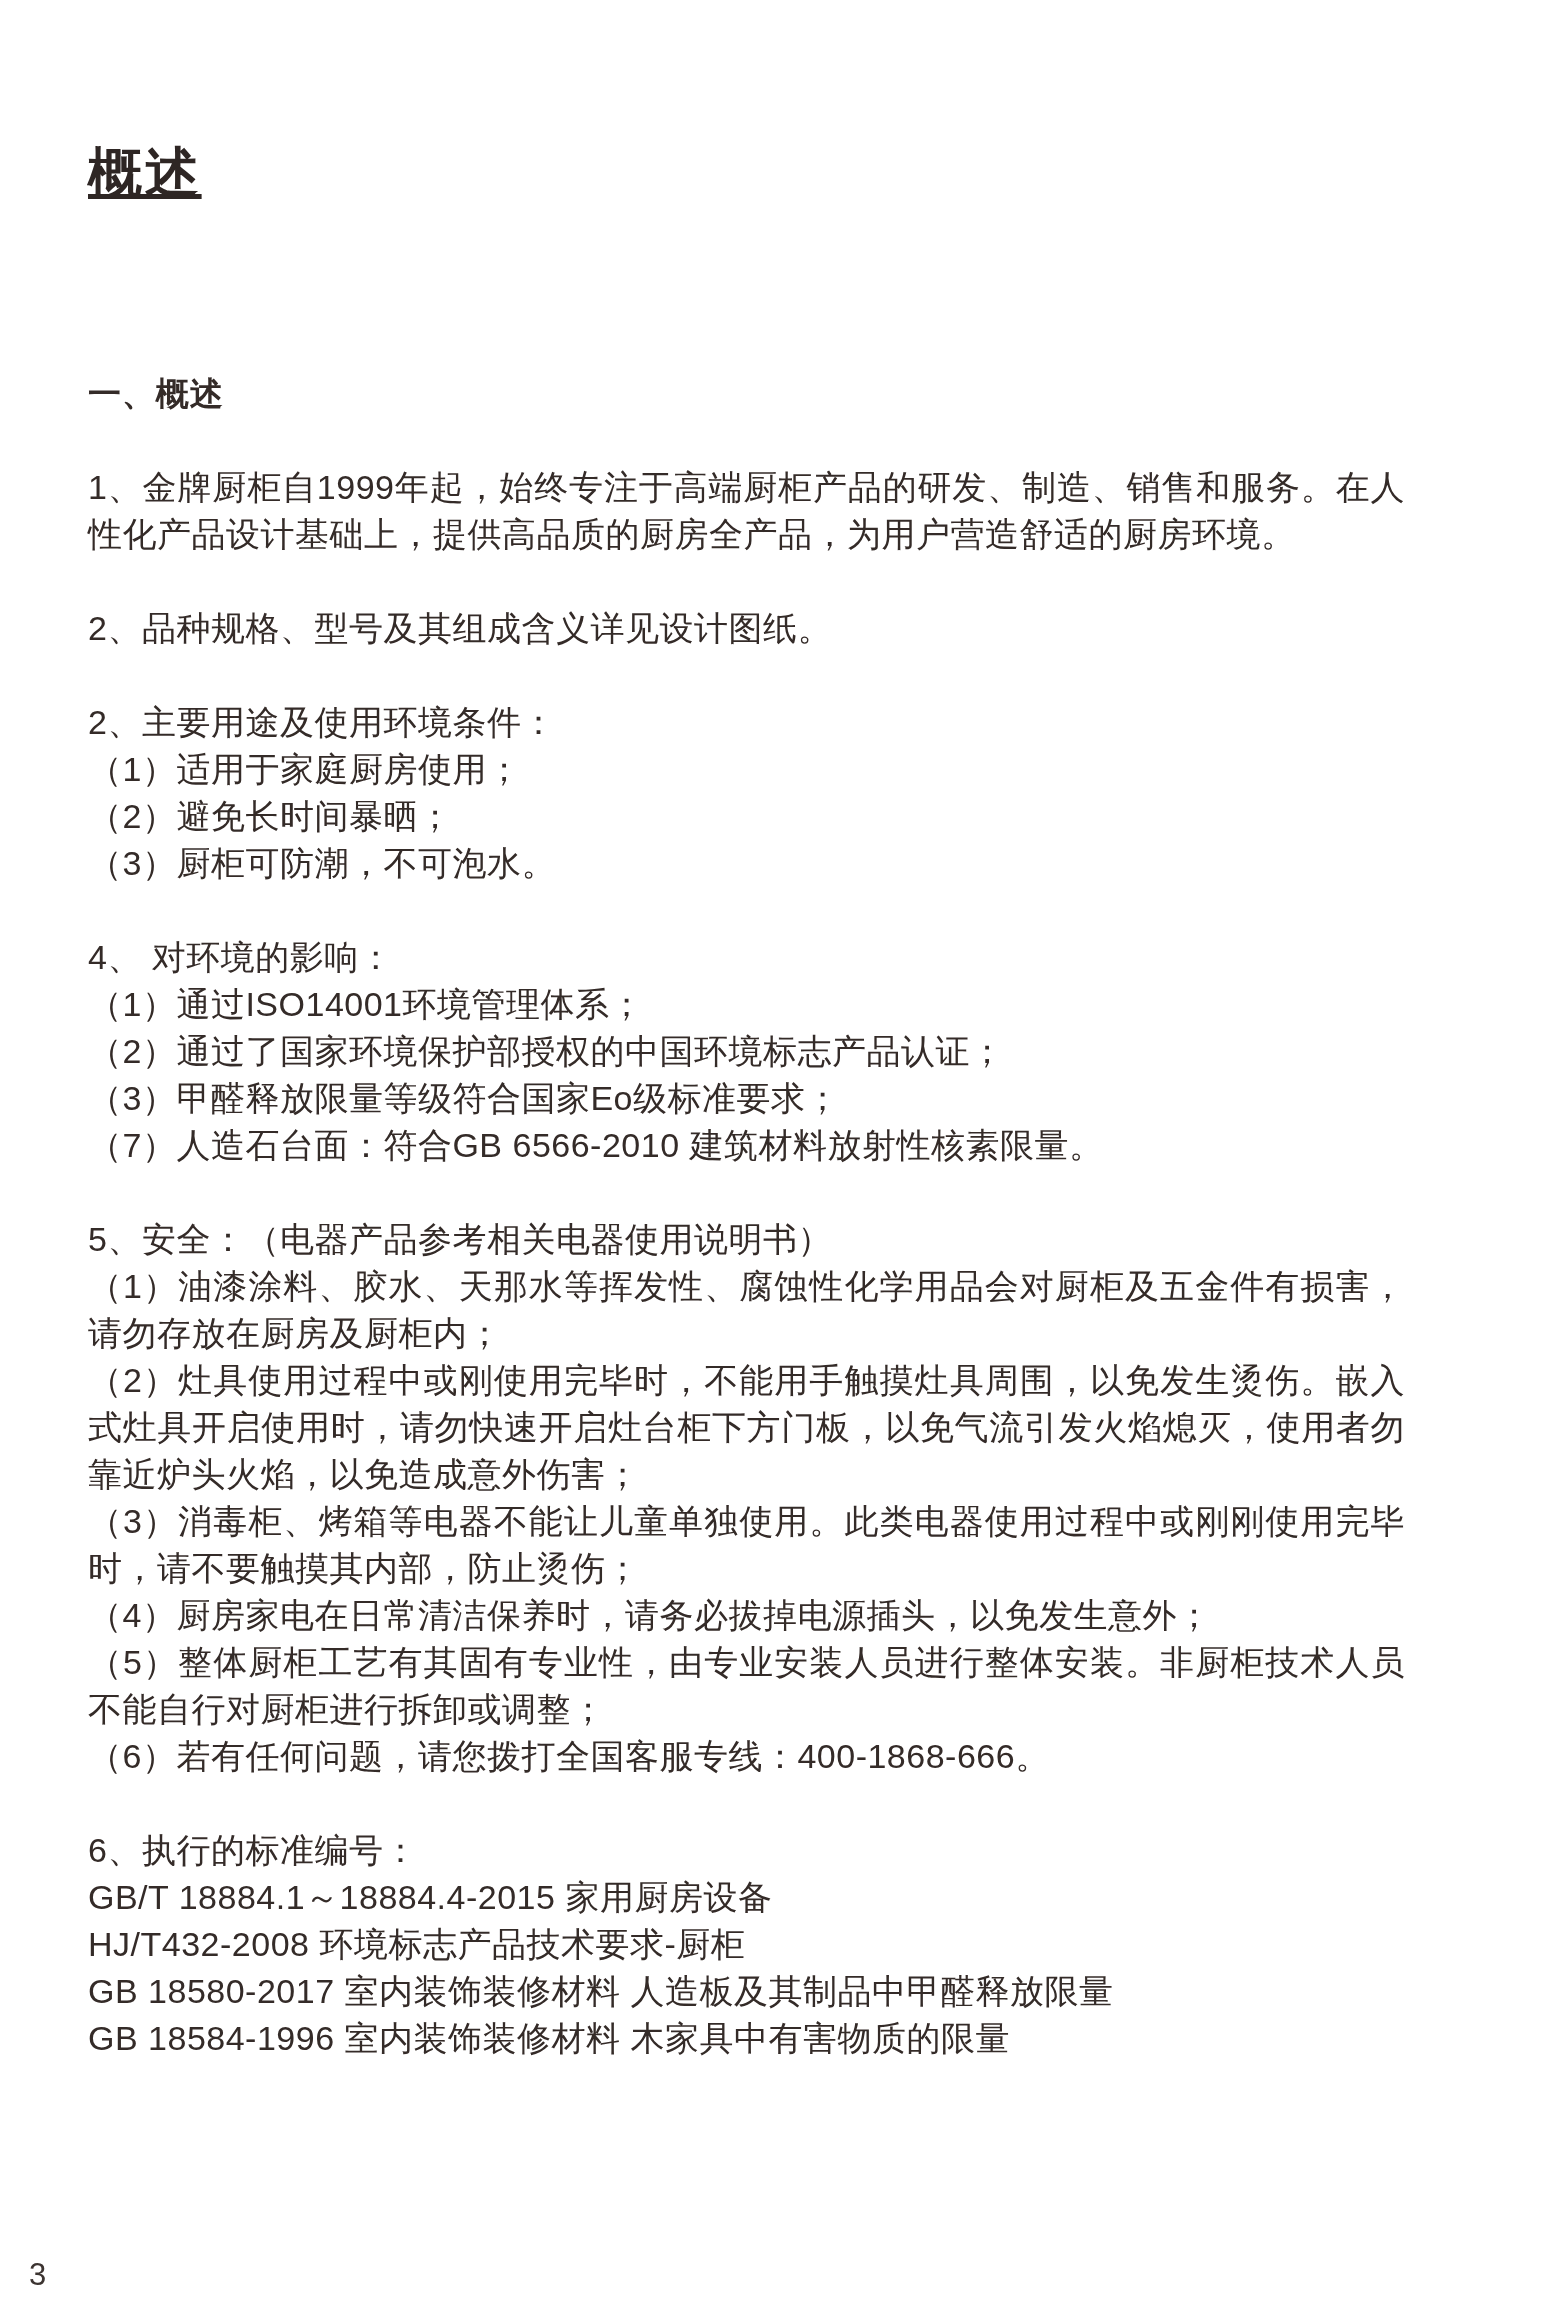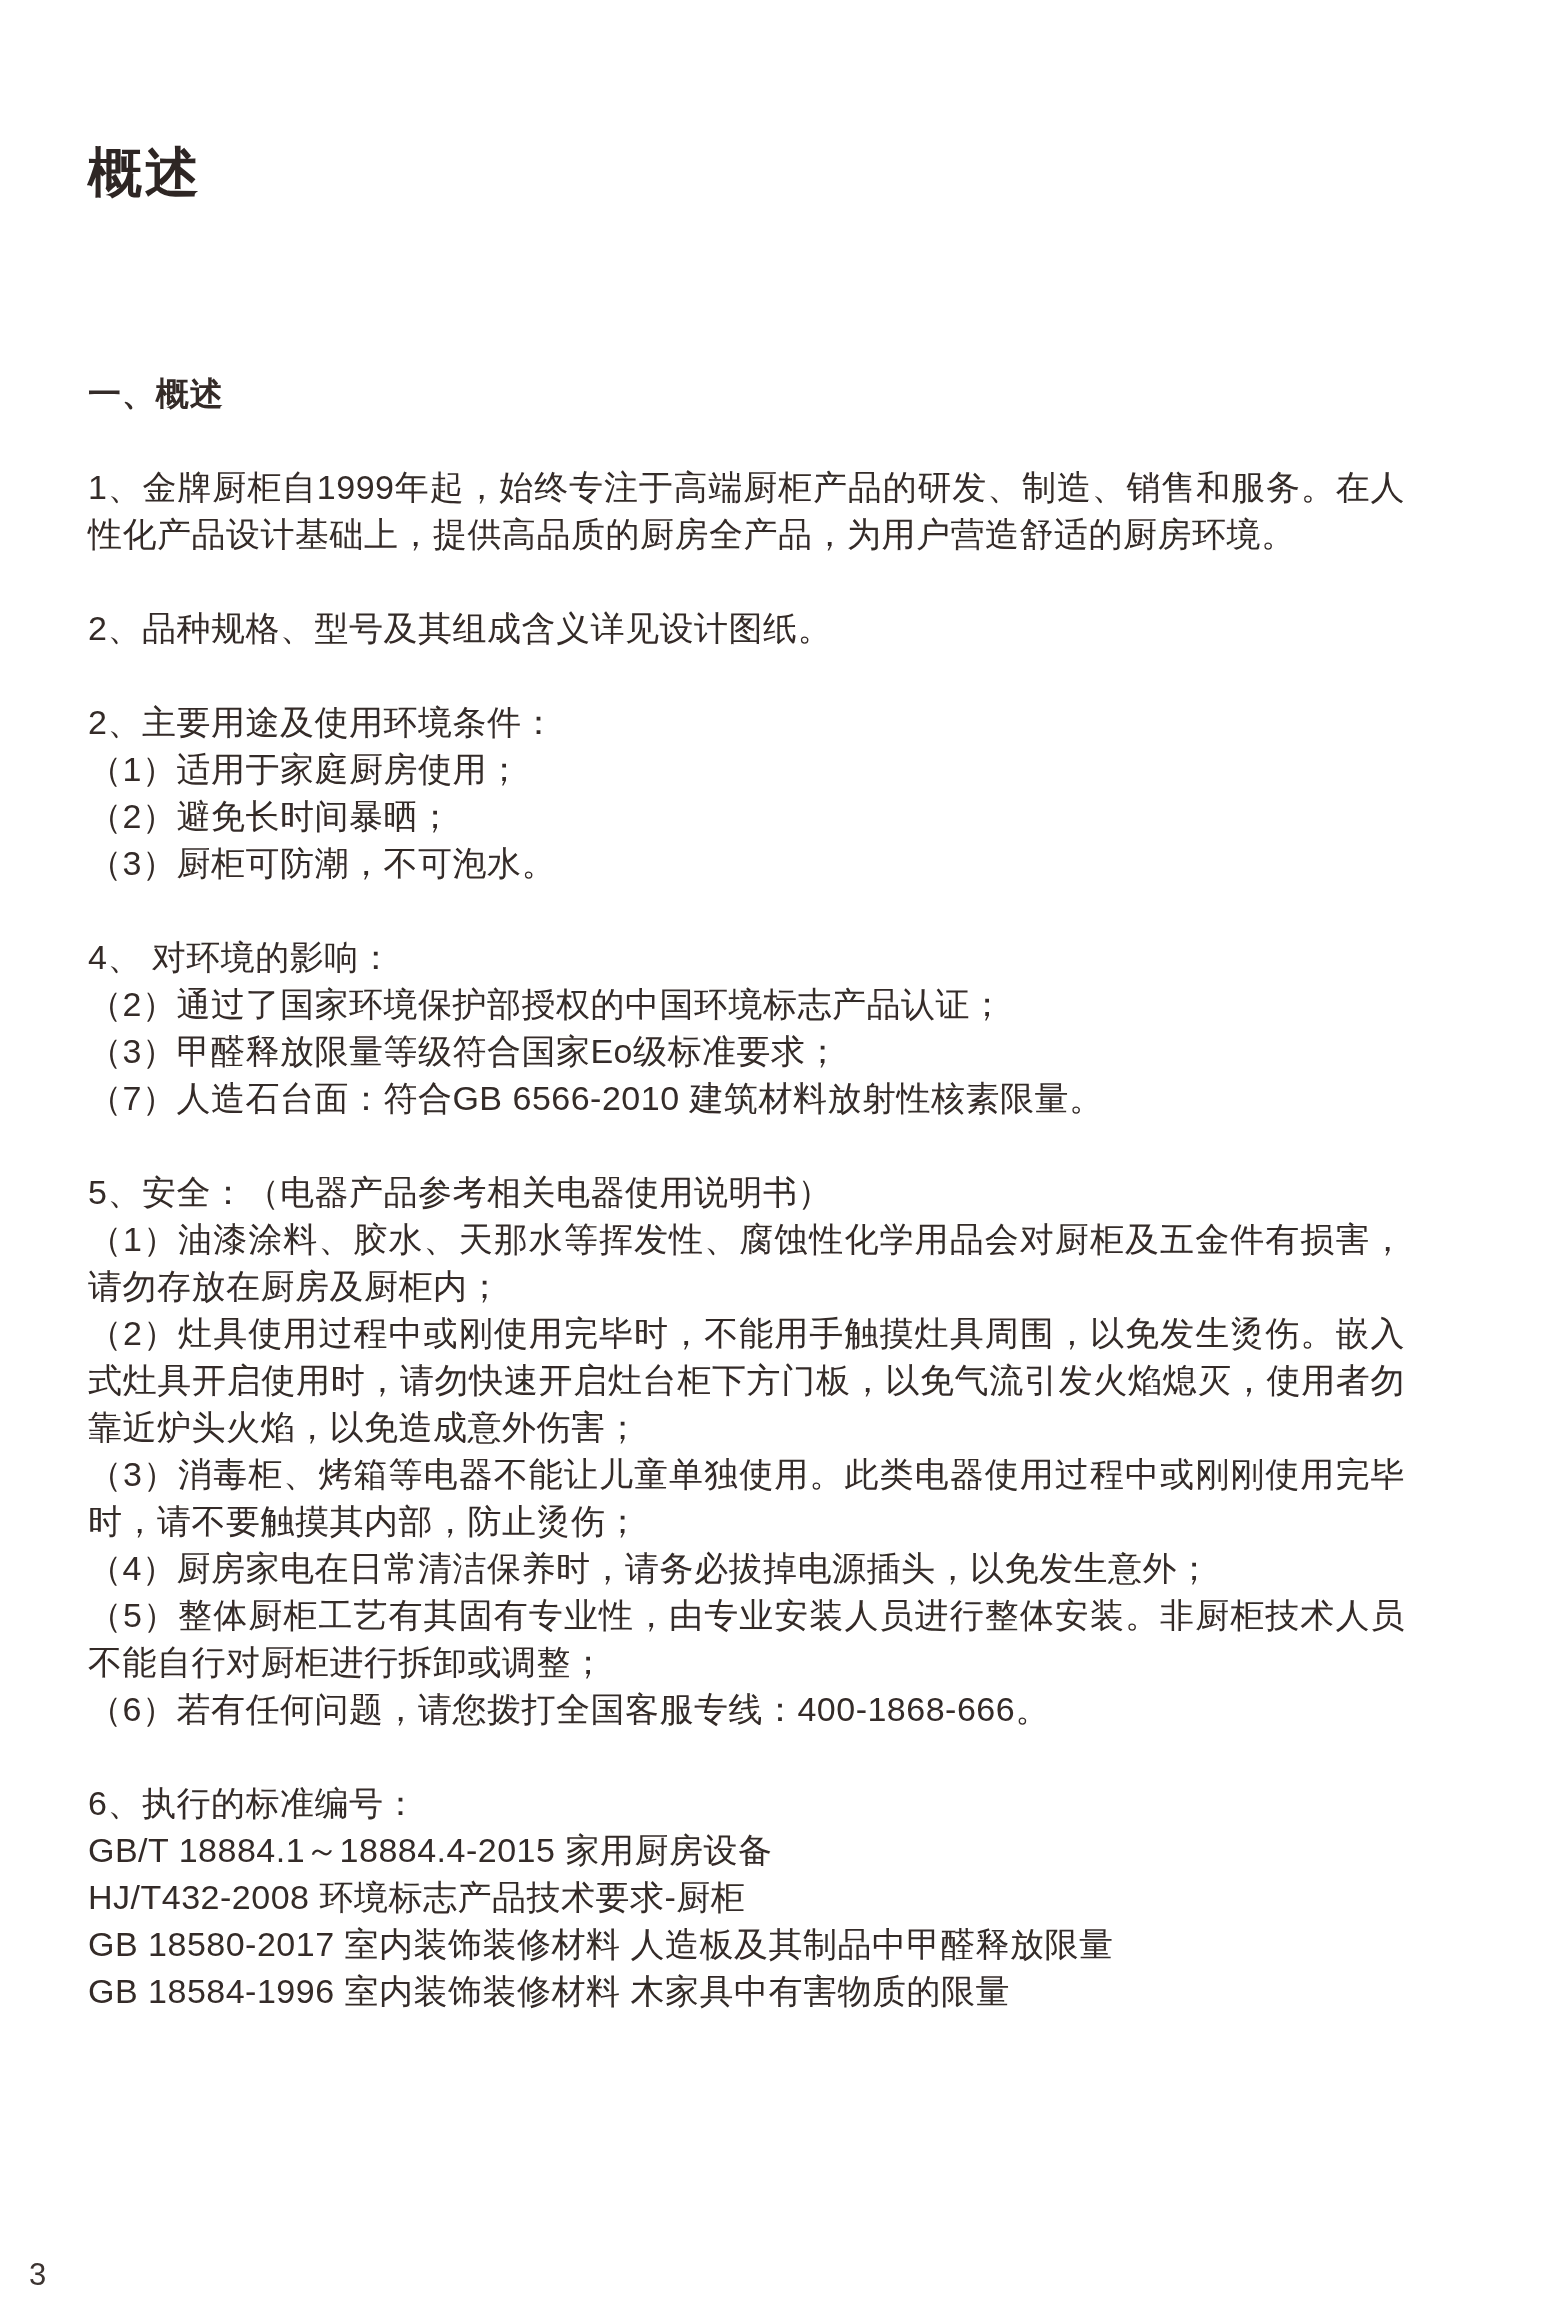--- a/index.html
+++ b/index.html
@@ -23,20 +23,21 @@
     width: 1317px;
   }
   .doc-title {
     margin: 0;
     padding-top: 142px;
     font-size: 54px;
     line-height: 61px;
     font-weight: 700;
     letter-spacing: 2.8px;
     color: #2e2624;
+    text-decoration: underline;
   }
   .section-heading {
     margin: 167px 0 0 0;
     font-size: 33px;
     line-height: 47px;
     font-weight: 700;
     letter-spacing: 0.9px;
   }
   .block {
     margin-top: 47px;
@@ -73,20 +74,21 @@
           <p class="para">2、品种规格、型号及其组成含义详见设计图纸。</p>
         </div>
         <div class="block">
           <p class="para">2、主要用途及使用环境条件：</p>
           <p class="para">（1）适用于家庭厨房使用；</p>
           <p class="para">（2）避免长时间暴晒；</p>
           <p class="para">（3）厨柜可防潮，不可泡水。</p>
         </div>
         <div class="block">
           <p class="para">4、 对环境的影响：</p>
+          <p class="para">（1）通过ISO14001环境管理体系；</p>
           <p class="para">（2）通过了国家环境保护部授权的中国环境标志产品认证；</p>
           <p class="para">（3）甲醛释放限量等级符合国家Eo级标准要求；</p>
           <p class="para">（7）人造石台面：符合GB 6566-2010 建筑材料放射性核素限量。</p>
         </div>
         <div class="block">
           <p class="para">5、安全：（电器产品参考相关电器使用说明书）</p>
           <p class="para">（1）油漆涂料、胶水、天那水等挥发性、腐蚀性化学用品会对厨柜及五金件有损害，请勿存放在厨房及厨柜内；</p>
           <p class="para">（2）灶具使用过程中或刚使用完毕时，不能用手触摸灶具周围，以免发生烫伤。嵌入式灶具开启使用时，请勿快速开启灶台柜下方门板，以免气流引发火焰熄灭，使用者勿靠近炉头火焰，以免造成意外伤害；</p>
           <p class="para">（3）消毒柜、烤箱等电器不能让儿童单独使用。此类电器使用过程中或刚刚使用完毕时，请不要触摸其内部，防止烫伤；</p>
           <p class="para">（4）厨房家电在日常清洁保养时，请务必拔掉电源插头，以免发生意外；</p>

